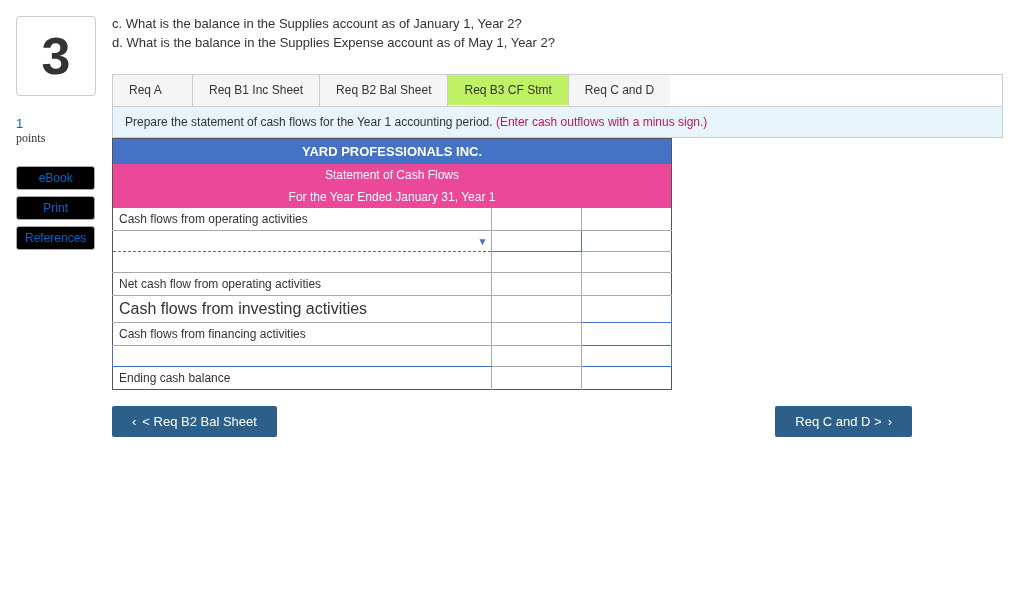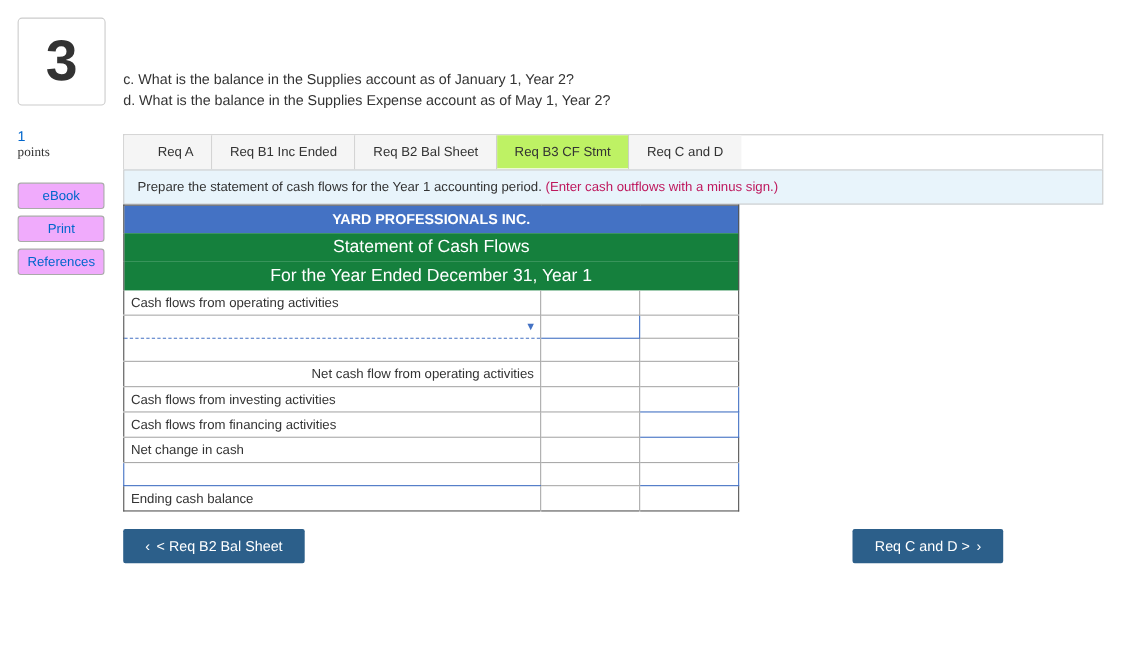--- a/index.html
+++ b/index.html
@@ -17,21 +17,21 @@
       justify-content: center;
       font-size: 52px;
       font-weight: bold;
       color: #333;
       height: 80px;
       align-self: flex-start;
     }
 
     .sidebar-btn {
       border: 1px solid #aaa;
-      background: #f0abfc;
+      background: #000000;
       border-radius: 3px;
       padding: 4px 8px;
       text-align: center;
       cursor: pointer;
       font-size: 12px;
       color: #0066cc;
     }
 
     .instruction-box {
       background: #e8e8e8;
@@ -46,21 +46,21 @@
       border: 1px solid #ccc;
       border-bottom: none;
       margin-top: 12px;
     }
 
     .tab {
       padding: 8px 16px;
       border-right: 1px solid #ccc;
       cursor: pointer;
       font-size: 12px;
-      text-align: right;
+      text-align: left;
       background: #f5f5f5;
       min-width: 80px;
     }
 
     .tab.active {
       background: #bef264;
       border-bottom: 1px solid #fff;
       font-weight: normal;
     }
 
@@ -87,25 +87,25 @@
     .cf-header {
       background: #4472c4;
       color: #fff;
       text-align: center;
       padding: 5px;
       font-size: 13px;
       font-weight: bold;
     }
 
     .cf-header-sub {
-      background: #15803d;
+      background: #ec4899;
       color: #fff;
       text-align: center;
       padding: 4px;
-      font-size: 16px;
+      font-size: 12px;
     }
 
     .cf-input {
       width: 100%;
       border: none;
       outline: none;
       font-size: 12px;
       padding: 1px 2px;
       background: transparent;
     }
@@ -143,50 +143,50 @@
       <div style="color:#0066cc; font-size:13px;">1</div>
       <div style="font-size:12px;font-family:Liberation Serif, serif;">points</div>
     </div>
     <div style="display:flex; flex-direction:column; gap:6px; margin-top:8px;">
       <button class="sidebar-btn">eBook</button>
       <button class="sidebar-btn">Print</button>
       <button class="sidebar-btn">References</button>
     </div>
   </div>
 
-  <div style="flex:1; display:flex; flex-direction:column; gap:0;margin-top:48px;">
+  <div style="flex:1; display:flex; flex-direction:column; gap:0;">
 
     <div style="margin-bottom:12px;">
       <p style="margin-bottom:4px;">c. What is the balance in the Supplies account as of January 1, Year 2?</p>
       <p>d. What is the balance in the Supplies Expense account as of May 1, Year 2?</p>
     </div>
 
 
     <div class="tabs-container">
       <div class="tab">Req A</div>
-      <div class="tab" style="min-width:90px;">Req B1 Inc Ended</div>
+      <div class="tab" style="min-width:90px;">Req B1 Inc Sheet</div>
       <div class="tab" style="min-width:90px;">Req B2 Bal Sheet</div>
       <div class="tab active" style="min-width:90px;">Req B3 CF Stmt</div>
       <div class="tab" style="min-width:90px;">Req C and D</div>
     </div>
 
     <div class="prepare-note">
       <span>Prepare the statement of cash flows for the Year 1 accounting period.</span> <span class="warning">(Enter cash outflows with a minus sign.)</span>
     </div>
 
     <table class="cash-flow-table" style="margin-top:0; border-collapse:collapse;">
       <tbody>
         <tr>
           <td colspan="3" class="cf-header">YARD PROFESSIONALS INC.</td>
         </tr>
         <tr>
           <td colspan="3" class="cf-header-sub">Statement of Cash Flows</td>
         </tr>
         <tr>
-          <td colspan="3" class="cf-header-sub">For the Year Ended December 31, Year 1</td>
+          <td colspan="3" class="cf-header-sub">For the Year Ended January 31, Year 1</td>
         </tr>
 
         <tr>
           <td style="padding:4px 6px; font-size:12px; border-right:1px solid #aaa; border-bottom:1px solid #aaa; width:380px;">Cash flows from operating activities</td>
           <td style="border-right:1px solid #aaa; border-bottom:1px solid #aaa; width:90px;"></td>
           <td style="border-bottom:1px solid #aaa; width:90px;"></td>
         </tr>
 
         <tr>
           <td style="padding:2px 4px; border-right:1px solid #aaa; border-bottom:1px dashed #4472c4; border-left:1.5px dashed #4472c4; border-top:1.5px dashed #4472c4; position:relative; width:380px;">
@@ -205,46 +205,41 @@
           <td style="padding:2px 4px; border-right:1px solid #aaa; border-bottom:1px solid #aaa; width:380px;">
             <input class="cf-input" style="">
           </td>
           <td style="border-right:1px solid #aaa; border-bottom:1px solid #aaa; width:90px;">
             <input class="cf-input" style="">
           </td>
           <td style="border-bottom:1px solid #aaa; width:90px;"></td>
         </tr>
 
         <tr>
-          <td style="padding:4px 6px; font-size:12px; border-right:1px solid #aaa; border-bottom:1px solid #aaa; width:380px;text-align:right;">Net cash flow from operating activities</td>
-          <td style="border-right:1px solid #aaa; border-bottom:1px solid #aaa; width:90px;"></td>
-          <td style="border-bottom:1px solid #aaa; width:90px;"></td>
-        </tr>
-
-        <tr>
-          <td style="padding:4px 6px; font-size:12px; border-right:1px solid #aaa; border-bottom:1px solid #aaa; width:380px;">Cash flows from investing activities</td>
+          <td style="padding:4px 6px; font-size:12px; border-right:1px solid #aaa; border-bottom:1px solid #aaa; width:380px;">Net cash flow from operating activities</td>
+          <td style="border-right:1px solid #aaa; border-bottom:1px solid #aaa; width:90px;"></td>
+          <td style="border-bottom:1px solid #aaa; width:90px;"></td>
+        </tr>
+
+        <tr>
+          <td style="padding:4px 6px; font-size:16px; border-right:1px solid #aaa; border-bottom:1px solid #aaa; width:380px;">Cash flows from investing activities</td>
           <td style="border-right:1px solid #aaa; border-bottom:1px solid #aaa; width:90px;"></td>
           <td style="border:1.5px solid #4472c4; width:90px;">
             <input class="cf-input" style="">
           </td>
         </tr>
 
         <tr>
           <td style="padding:4px 6px; font-size:12px; border-right:1px solid #aaa; border-bottom:1px solid #aaa; width:380px;">Cash flows from financing activities</td>
           <td style="border-right:1px solid #aaa; border-bottom:1px solid #aaa; width:90px;"></td>
           <td style="border:1.5px solid #4472c4; width:90px;">
             <input class="cf-input" style="">
           </td>
         </tr>
 
-        <tr>
-          <td style="padding:4px 6px; font-size:12px; border-right:1px solid #aaa; border-bottom:1px solid #aaa; width:380px;">Net change in cash</td>
-          <td style="border-right:1px solid #aaa; border-bottom:1px solid #aaa; width:90px;"></td>
-          <td style="border-bottom:1px solid #aaa; width:90px;"></td>
-        </tr>
 
         <tr>
           <td style="padding:2px 4px; border-right:1px solid #aaa; border-bottom:1px solid #aaa; border-left:1.5px solid #4472c4; border-top:1.5px solid #4472c4; border-bottom:1.5px solid #4472c4; width:380px;">
             <input class="cf-input" style="">
           </td>
           <td style="border-right:1px solid #aaa; border-bottom:1px solid #aaa; width:90px;"></td>
           <td style="border:1.5px solid #4472c4; width:90px;">
             <input class="cf-input" style="">
           </td>
         </tr>

